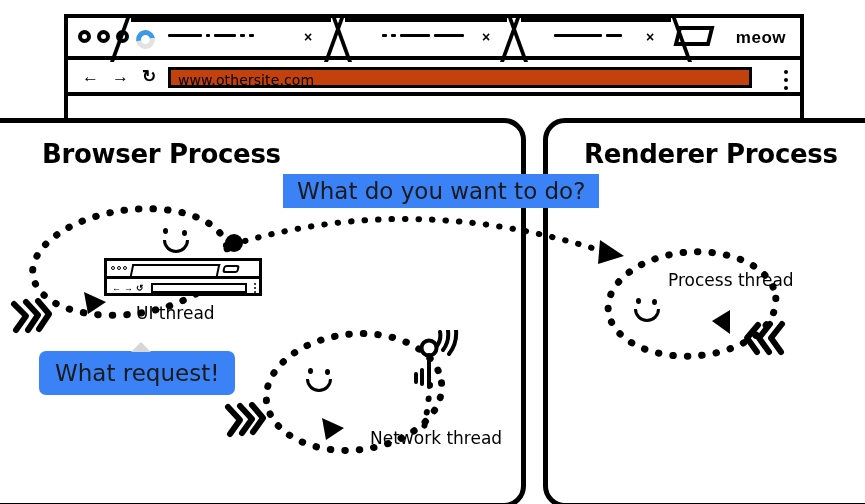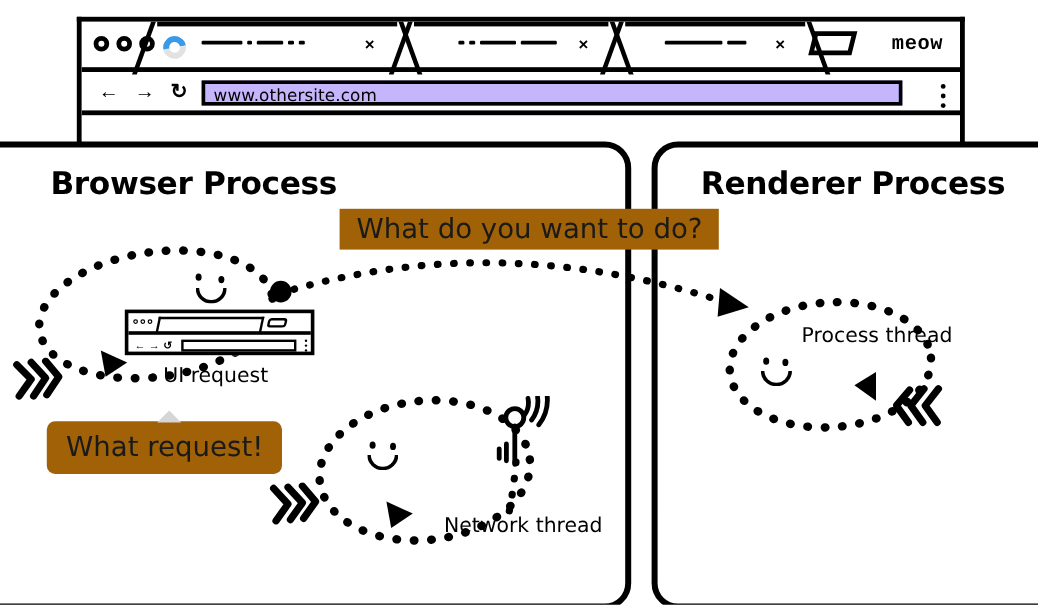--- a/index.html
+++ b/index.html
@@ -55,32 +55,32 @@
     transform:rotate(35deg);box-sizing:border-box;
   }
   .newtab{
     position:absolute;left:608px;top:8px;width:36px;height:20px;
     border:4px solid #000;box-sizing:border-box;
     transform:skewX(-14deg);
   }
   .brandword{
     position:absolute;right:14px;top:10px;
     font-size:17px;font-weight:600;letter-spacing:.5px;
-    font-family:Liberation Mono, monospace;
+    font-family:Liberation Sans, sans-serif;
   }
   .navbar{
     position:absolute;left:0;top:42px;width:100%;height:36px;
     border-bottom:4px solid #000;box-sizing:border-box;
   }
   .navicon{
     position:absolute;top:8px;font-size:17px;font-weight:bold;line-height:18px;
   }
   .urlbar{
     position:absolute;left:100px;top:7px;right:48px;height:21px;
-    border:3px solid #000;box-sizing:border-box;background:#c4b5fd;
+    border:3px solid #000;box-sizing:border-box;background:#c2410c;
   }
   .urltext{
     position:absolute;left:7px;top:2px;font-size:14px;color:#000;
     font-family:"DejaVu Sans", sans-serif;letter-spacing:.1px;
   }
   .kebab{
     position:absolute;right:12px;top:10px;
   }
   .kebab i{display:block;width:4px;height:4px;background:#000;border-radius:50%;margin-bottom:4px;}
 
@@ -126,21 +126,21 @@
   .mini .mkebab i{display:block;width:2px;height:2px;background:#000;border-radius:50%;margin-bottom:2px;}
 
   
   .antenna{position:absolute;left:412px;top:330px;width:60px;height:70px;}
 
   
   .chev{position:absolute;}
 
   
   .bubble{
-    position:absolute;background:#a16207;color:#1a1a1a;
+    position:absolute;background:#3b82f6;color:#1a1a1a;
     font-family:"DejaVu Sans", sans-serif;
     display:flex;align-items:center;justify-content:center;
     white-space:nowrap;
   }
   .bubble-question{
     left:283px;top:174px;height:34px;padding:0 14px;font-size:23px;
   }
   .bubble-start{
     left:39px;top:351px;height:44px;padding:0 16px;font-size:23px;border-radius:7px;
   }
@@ -258,21 +258,21 @@
     </div>
     <div class="mnav">←→↺</div>
     <div class="murl"></div>
     <div class="mkebab">
         <i></i>
         <i></i>
         <i></i>
       </div>
   </div>
 
-  <div class="thread-label" style="left:136px;top:303px;">UI request</div>
+  <div class="thread-label" style="left:136px;top:303px;">UI thread</div>
 
   <div class="blob" style="left:258px;top:322px;">
     <svg width="220" height="150" viewBox="0 0 220 150">
       <ellipse cx="96" cy="70" rx="88" ry="58" fill="none" stroke="#000" stroke-width="7" stroke-linecap="round" stroke-dasharray="0.5 14" transform="rotate(-6 96 70)"></ellipse>
     </svg>
   </div>
   <div class="face" style="left:308px;top:368px;">
     <div class="eye" style="left:0;top:0;"></div>
     <div class="eye" style="left:17px;top:1px;"></div>
     <div class="smile" style="left:-2px;top:11px;"></div>

